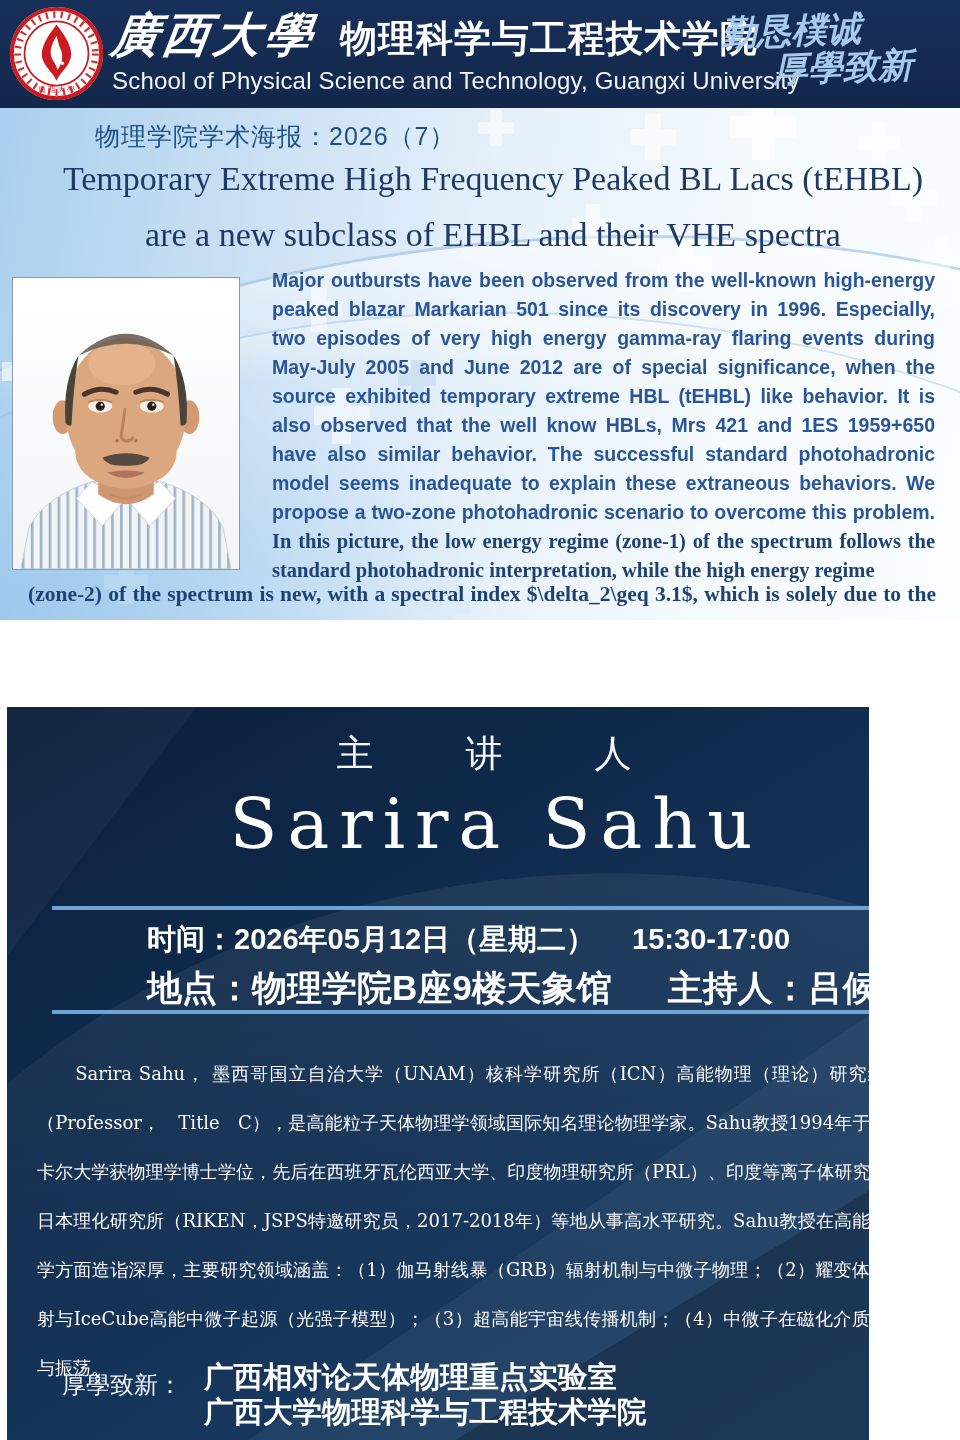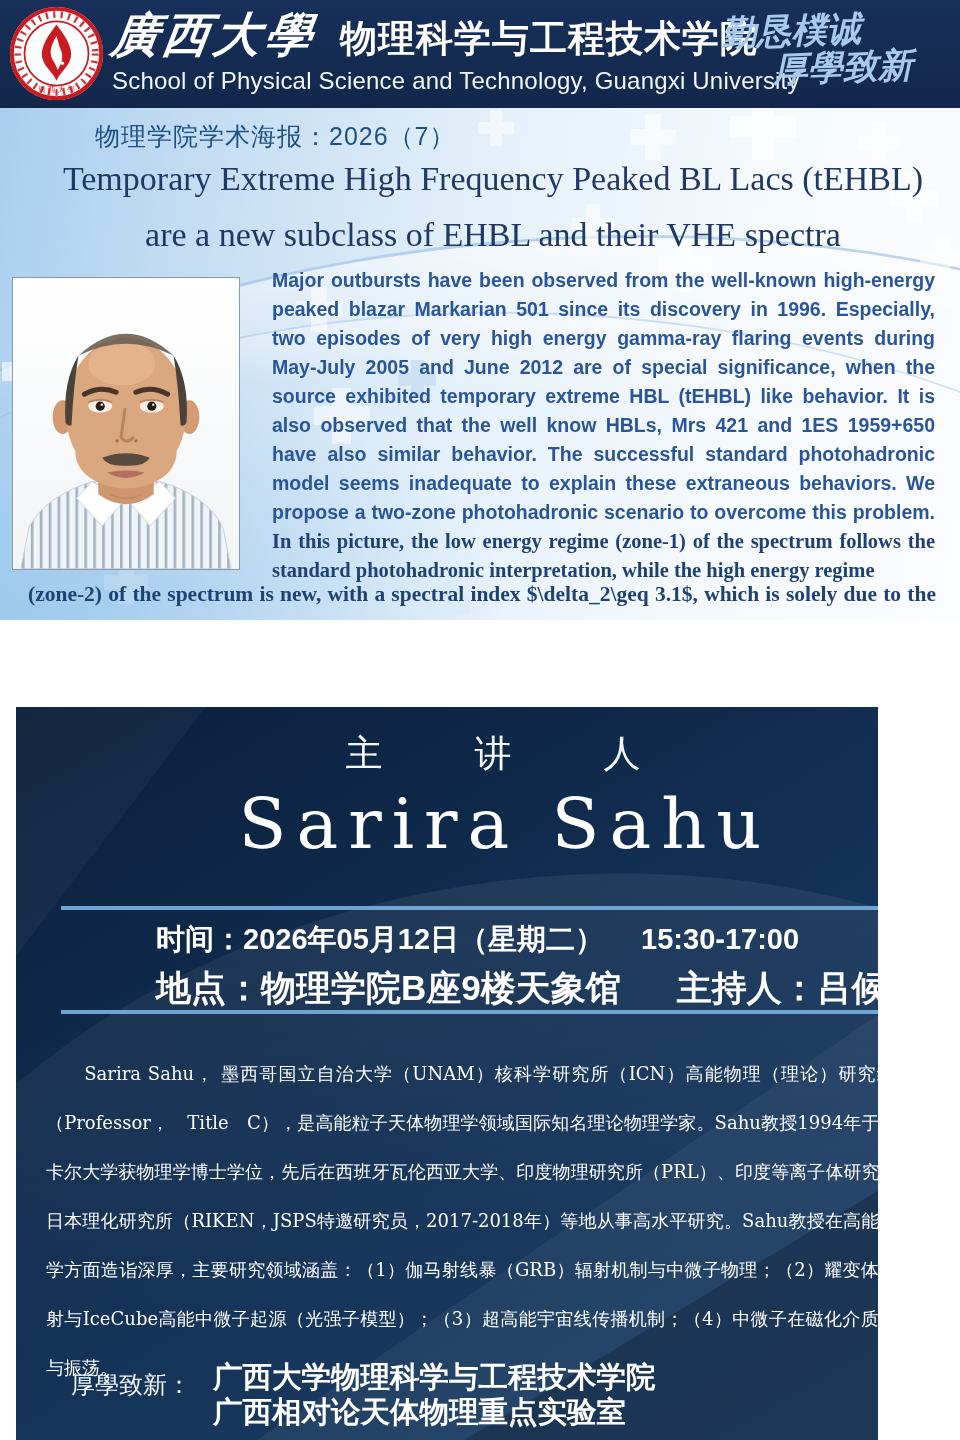--- a/index.html
+++ b/index.html
@@ -47,21 +47,21 @@
          border:1px solid #8b99a8;background:#fafbfc;box-sizing:border-box;}
   .photo svg{display:block;width:100%;height:100%;}
   .abs-col{position:absolute;left:272px;top:158px;width:663px;text-align:justify;
            font-size:19.5px;line-height:29px;font-weight:bold;color:#2a5699;}
   .abs-serif{font-family:"Liberation Serif",serif;color:#1f4273;font-size:20.5px;}
   .abs-full{position:absolute;left:28px;top:470px;width:908px;text-align:justify;
             font-family:"Liberation Serif",serif;font-weight:bold;font-size:21.5px;
             line-height:33.5px;color:#1f4273;}
 
   
-  .dark{position:absolute;top:707px;left:16px;width:862px;height:733px;overflow:hidden;color:#fff;
+  .dark{position:absolute;top:707px;left:7px;width:862px;height:733px;overflow:hidden;color:#fff;
         background:linear-gradient(150deg,#0b1f3a 0%,#0f294a 30%,#153459 60%,#1d4168 100%);}
   .sw-band{position:absolute;left:-200px;top:170px;width:1500px;height:1100px;border-radius:50%;
            background:linear-gradient(rgba(255,255,255,.07),rgba(255,255,255,0) 38%);
            transform:rotate(-7deg);}
   .tri-br1{position:absolute;inset:0;background:rgba(255,255,255,.05);
            clip-path:polygon(28% 100%,100% 42%,100% 100%);}
   .tri-br2{position:absolute;inset:0;background:rgba(6,18,34,.30);
            clip-path:polygon(52% 100%,100% 66%,100% 100%);}
   .tri-tl{position:absolute;inset:0;background:rgba(255,255,255,.04);
           clip-path:polygon(0 0,22% 0,0 34%);}
@@ -226,19 +226,19 @@
       <span>地点：</span><span>物理学院B座9楼天象馆</span><span class="host-gap">主持人：</span><span>吕候军  教授</span>
     </div>
 
     <div class="rule rule-2"></div>
 
     <div class="bio">　　Sarira Sahu， 墨西哥国立自治大学（UNAM）核科学研究所（ICN）高能物理（理论）研究组正教授（Professor，　Title　C），是高能粒子天体物理学领域国际知名理论物理学家。Sahu教授1994年于印度乌特卡尔大学获物理学博士学位，先后在西班牙瓦伦西亚大学、印度物理研究所（PRL）、印度等离子体研究所，以及日本理化研究所（RIKEN，JSPS特邀研究员，2017-2018年）等地从事高水平研究。Sahu教授在高能天体物理学方面造诣深厚，主要研究领域涵盖：（1）伽马射线暴（GRB）辐射机制与中微子物理；（2）耀变体多波段辐射与IceCube高能中微子起源（光强子模型）；（3）超高能宇宙线传播机制；（4）中微子在磁化介质中的传播与振荡。</div>
 
     <div class="org">
       <div class="org-label">厚學致新：</div>
       <div class="org-lines">
+        <div>广西相对论天体物理重点实验室</div>
         <div>广西大学物理科学与工程技术学院</div>
-        <div>广西相对论天体物理重点实验室</div>
       </div>
     </div>
   </div>
 
 </div>
 
 </body></html>

